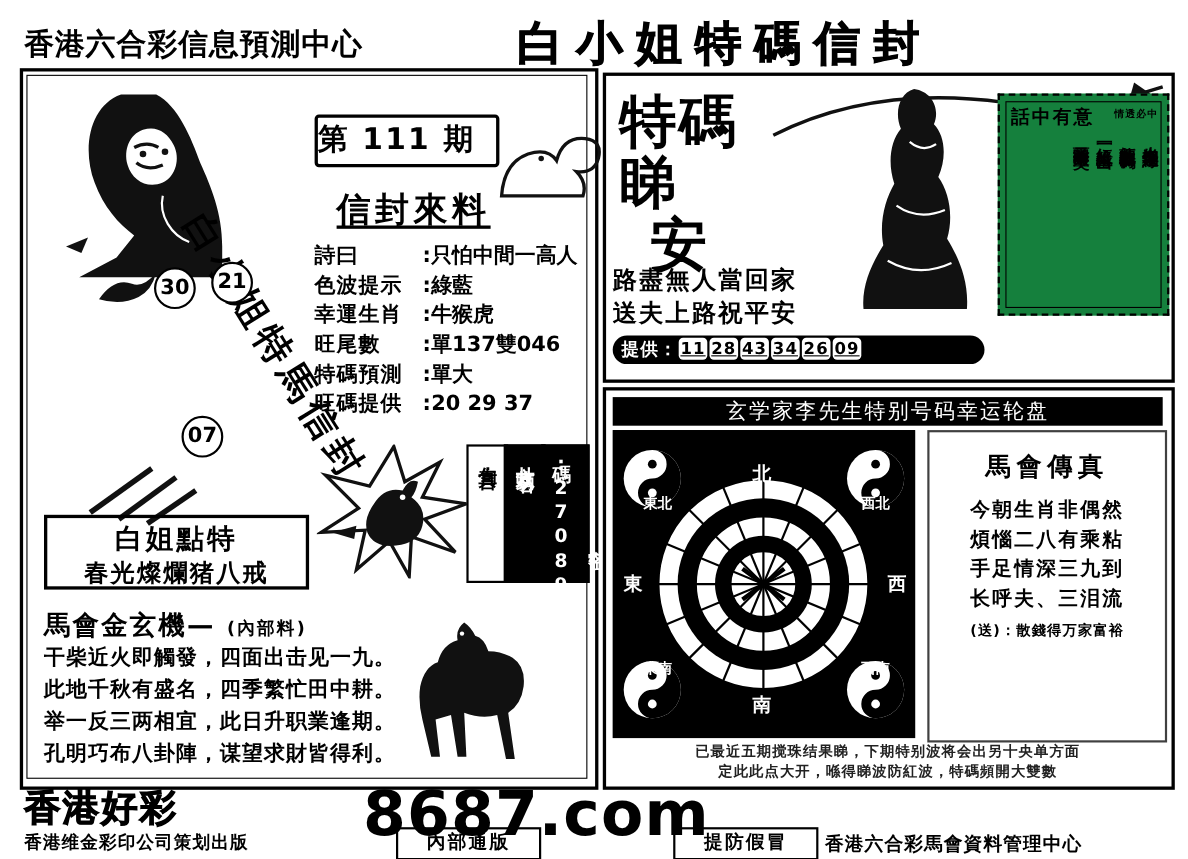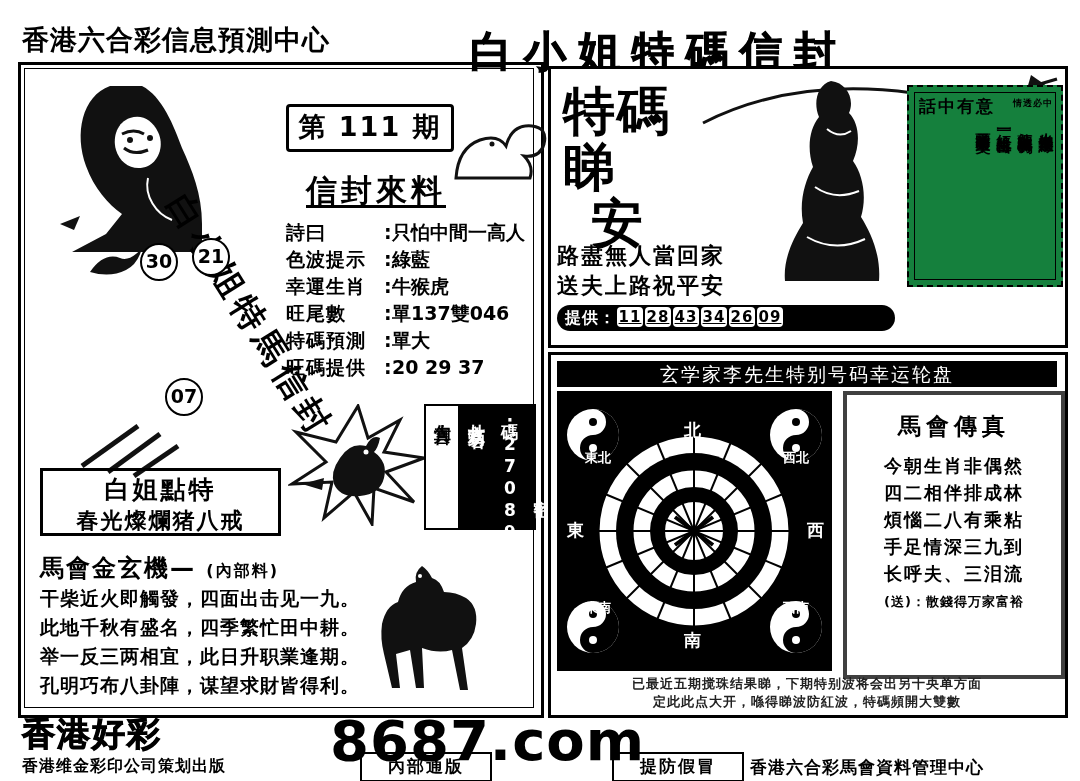--- a/index.html
+++ b/index.html
@@ -13,21 +13,21 @@
   }
   .page{position:absolute;left:0;top:0;width:1080px;height:781px;}
 
   
   .hdr-left{
     position:absolute;left:22px;top:22px;width:370px;height:36px;
     font-size:27px;font-weight:bold;letter-spacing:1px;
     font-family:"DejaVu Sans","Liberation Sans",sans-serif;
   }
   .hdr-right{
-    position:absolute;left:470px;top:24px;width:500px;height:50px;
+    position:absolute;left:470px;top:12px;width:500px;height:50px;
     font-size:42px;font-weight:bold;letter-spacing:12px;font-family:Liberation Mono, monospace;
     -webkit-text-stroke:1px #000;
   }
 
   
   .left-frame{
     position:absolute;left:18px;top:62px;width:520px;height:650px;
     border:3px solid #000;
   }
   .left-frame-inner{
@@ -59,21 +59,21 @@
     font-size:19px;font-weight:bold;line-height:32px;text-align:center;
   }
   #ball30{left:140px;top:243px;}
   #ball21{left:192px;top:238px;text-align:center;}
   #ball07{left:165px;top:378px;}
 
   
   .issue-box{
     position:absolute;left:286px;top:104px;width:162px;height:42px;
     border:3px solid #000;border-radius:4px;
-    font-size:27px;font-weight:bold;line-height:40px;text-align:center;
+    font-size:27px;font-weight:bold;line-height:40px;
     letter-spacing:2px;
   }
 
   
   .info-panel{
     position:absolute;left:286px;top:170px;width:246px;height:216px;
   }
   .info-title{
     font-size:31px;font-weight:bold;letter-spacing:4px;margin-left:20px;
     text-decoration:underline;
@@ -186,21 +186,21 @@
   .d-s{left:127px;top:238px;}
   .d-e{left:10px;top:128px;}
   .d-w{left:250px;top:128px;}
   .d-ne{left:28px;top:58px;font-size:13px;}
   .d-nw{left:226px;top:58px;font-size:13px;}
   .d-se{left:28px;top:208px;font-size:13px;}
   .d-sw{left:226px;top:208px;font-size:13px;}
 
   .right-poem-box{
     position:absolute;left:292px;top:36px;width:214px;height:280px;
-    border:4px solid #404040;
+    border:2px solid #404040;
   }
   .rp-title{
     text-align:center;font-size:23px;font-weight:bold;letter-spacing:5px;margin-top:16px;
   }
   .rp-lines{
     margin-top:10px;font-size:18px;font-weight:bold;line-height:27px;
     text-align:center;letter-spacing:2px;
   }
   .rp-note{
     margin-top:6px;font-size:13px;font-weight:bold;text-align:center;letter-spacing:1px;
@@ -459,21 +459,20 @@
       <div class="wheel-dir d-ne">東北</div>
       <div class="wheel-dir d-nw">西北</div>
       <div class="wheel-dir d-se">東南</div>
       <div class="wheel-dir d-sw">西南</div>
     </div>
 
     <div class="right-poem-box">
       <div class="rp-title">馬會傳真</div>
       <div class="rp-lines">
         <div>今朝生肖非偶然</div>
-        <div>四二相伴排成林</div>
         <div>煩惱二八有乘粘</div>
         <div>手足情深三九到</div>
         <div>长呼夫、三泪流</div>
       </div>
       <div class="rp-note">(送)：散錢得万家富裕</div>
     </div>
 
     <div class="wheel-foot">
       <div>已最近五期搅珠结果睇，下期特别波将会出另十央单方面</div>
       <div>定此此点大开，喺得睇波防紅波，特碼頻開大雙數</div>

